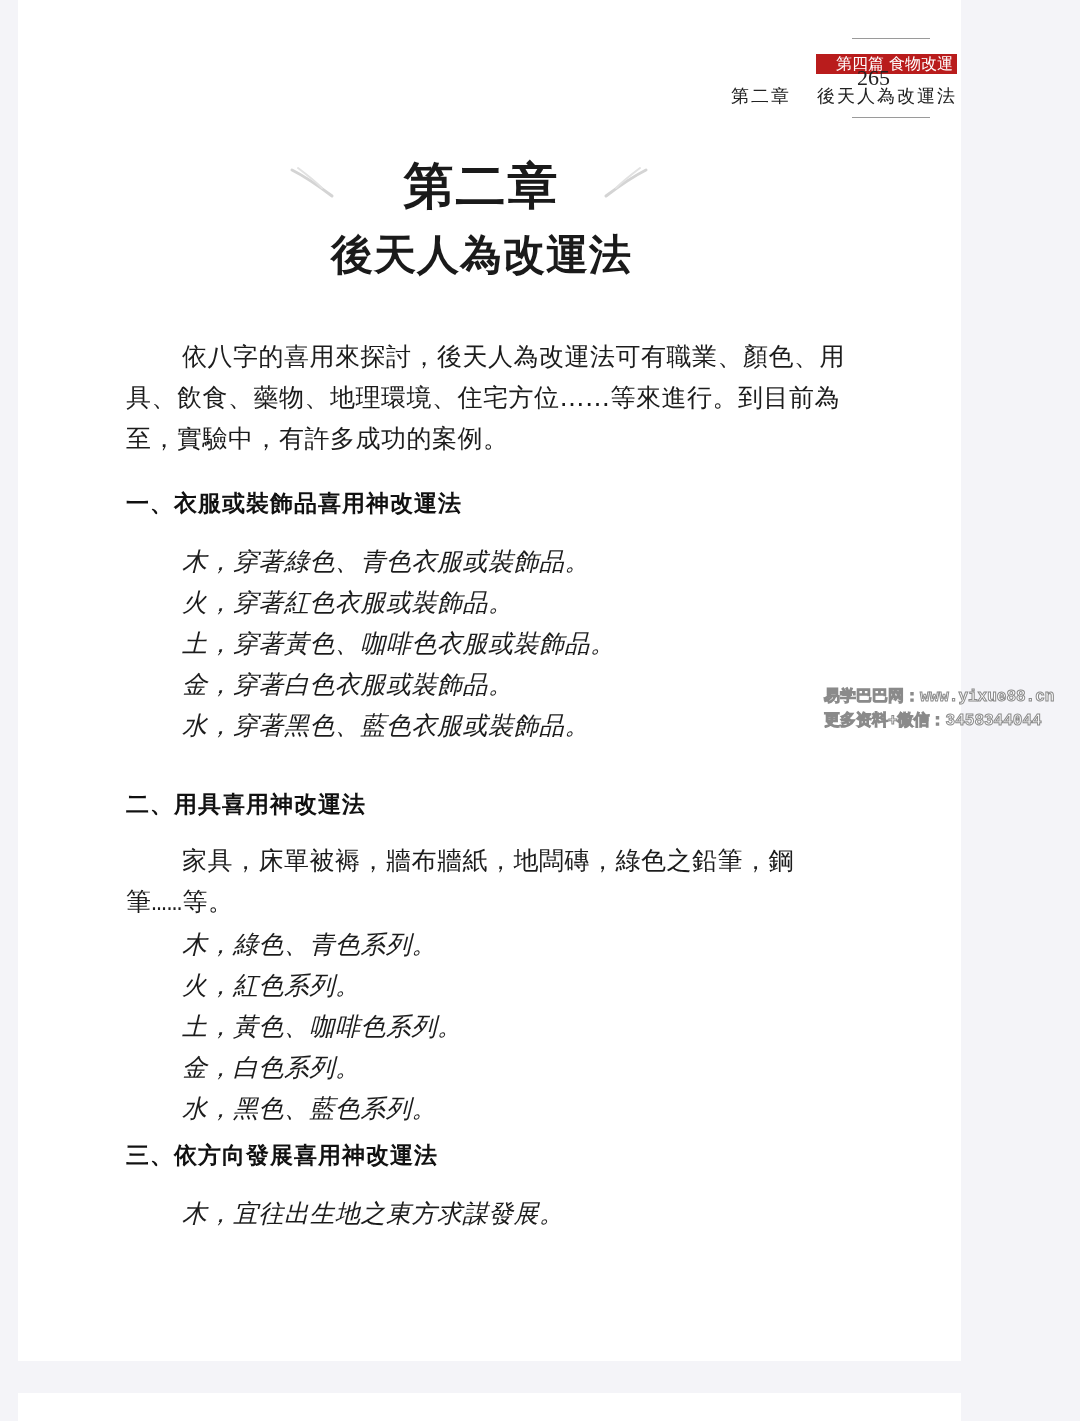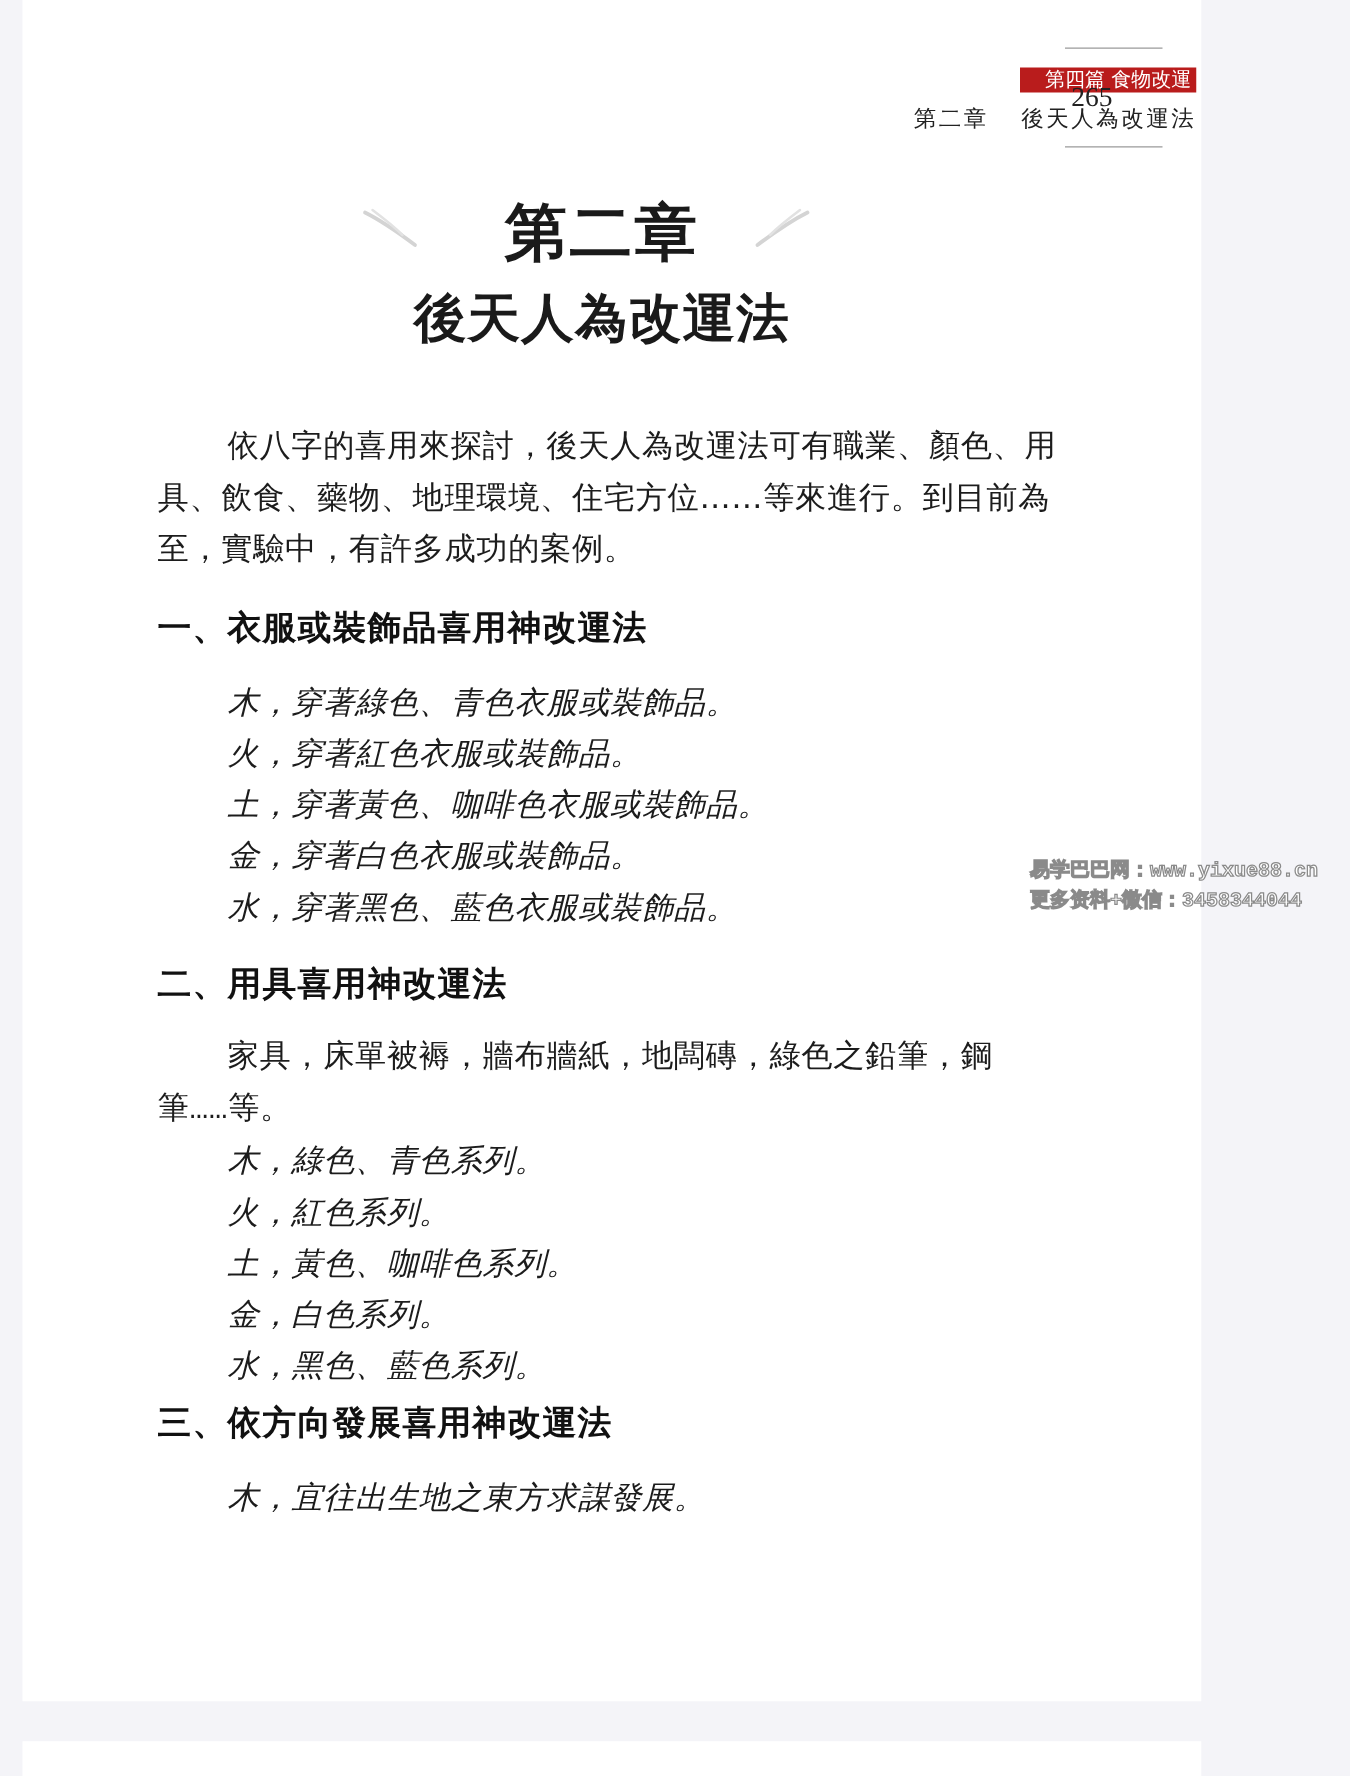--- a/index.html
+++ b/index.html
@@ -116,21 +116,21 @@
   }
   .para {
     margin: 0;
     line-height: 41px;
     text-indent: 56px;
     letter-spacing: 0.5px;
   }
   .section-heading {
     margin: 0;
     font-weight: bold;
-    font-size: 27px;
+    font-size: 23px;
     line-height: 40px;
     letter-spacing: 1px;
     color: #111;
   }
   .list { margin: 0; padding: 0; list-style: none; font-style: italic; }
   .list li {
     padding-left: 56px;
     line-height: 41px;
     letter-spacing: 0.5px;
   }
@@ -180,21 +180,21 @@
 
   <h2 class="section-heading" style="margin-top:24px;">一、衣服或裝飾品喜用神改運法</h2>
   <ul class="list" style="margin-top:18px;">
     <li>木，穿著綠色、青色衣服或裝飾品。</li>
     <li>火，穿著紅色衣服或裝飾品。</li>
     <li>土，穿著黃色、咖啡色衣服或裝飾品。</li>
     <li>金，穿著白色衣服或裝飾品。</li>
     <li>水，穿著黑色、藍色衣服或裝飾品。</li>
   </ul>
 
-  <h2 class="section-heading" style="margin-top:22px;">二、用具喜用神改運法</h2>
+  <h2 class="section-heading" style="margin-top:38px;">二、用具喜用神改運法</h2>
   <p class="para" style="margin-top:18px;font-family:Liberation Mono, monospace;">家具，床單被褥，牆布牆紙，地闆磚，綠色之鉛筆，鋼筆……等。</p>
   <ul class="list">
     <li>木，綠色、青色系列。</li>
     <li>火，紅色系列。</li>
     <li>土，黃色、咖啡色系列。</li>
     <li>金，白色系列。</li>
     <li>水，黑色、藍色系列。</li>
   </ul>
 
   <h2 class="section-heading" style="margin-top:6px;">三、依方向發展喜用神改運法</h2>

